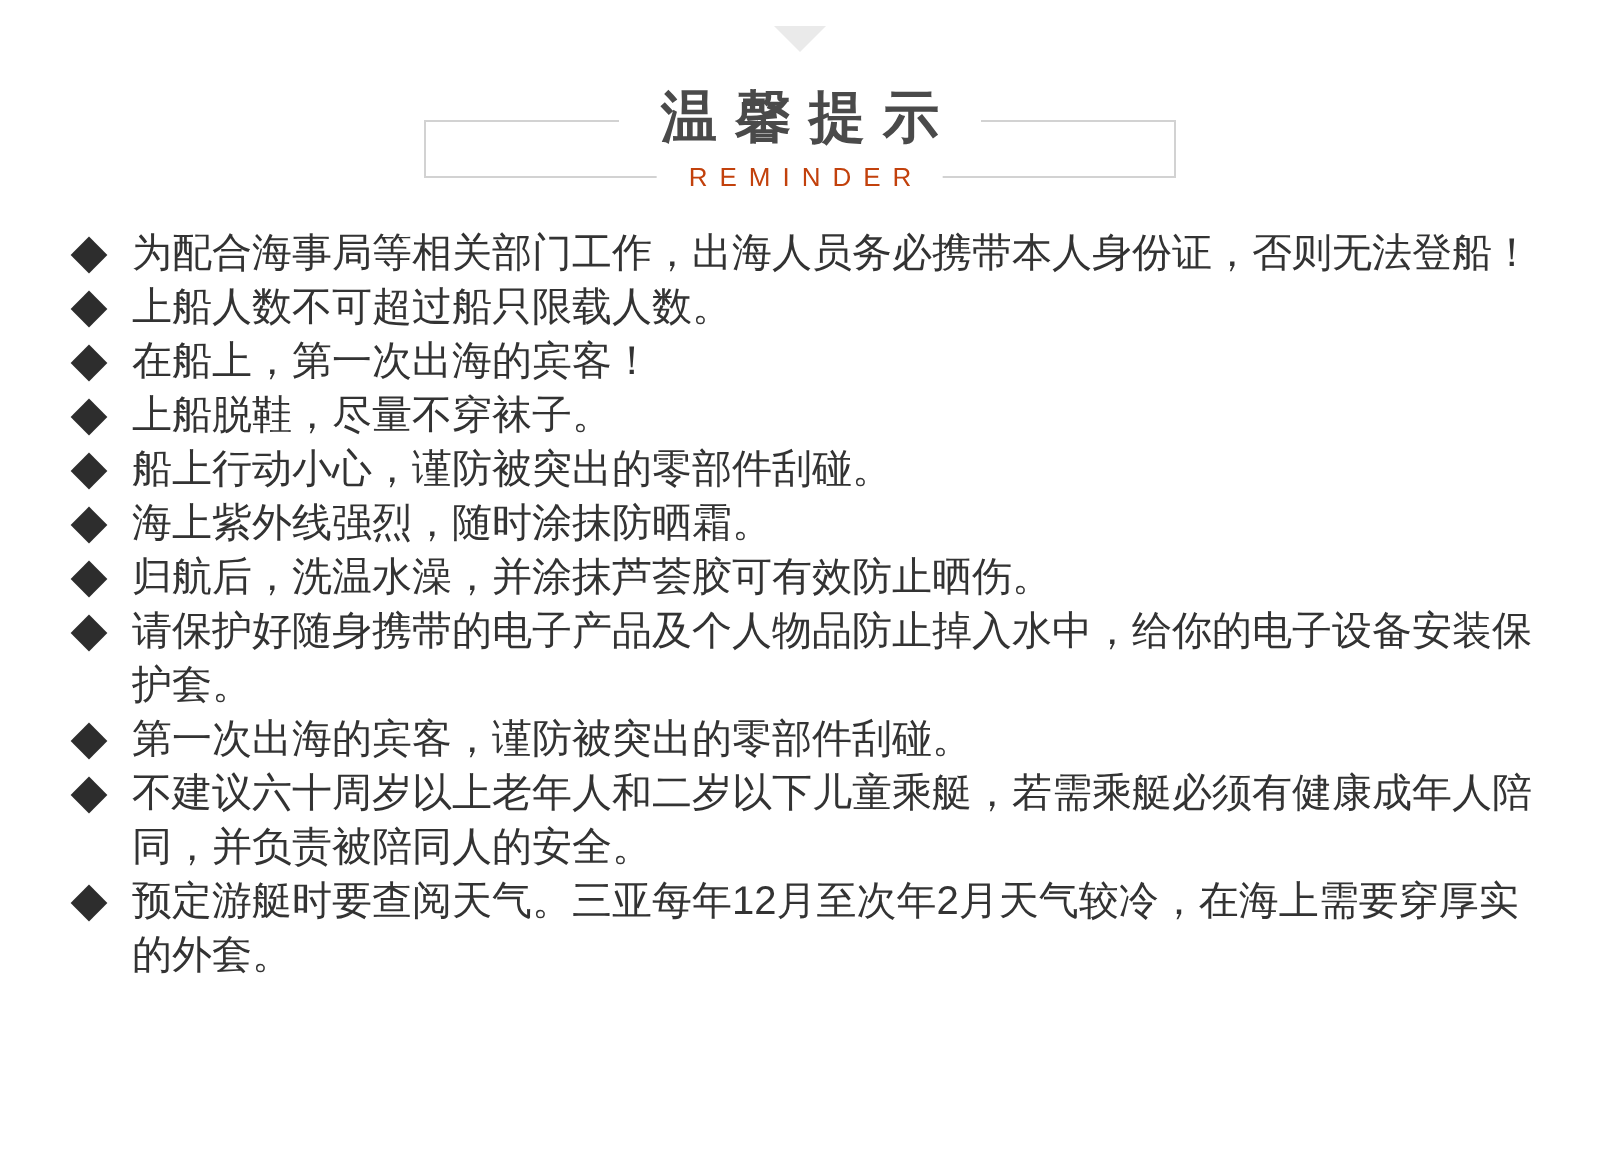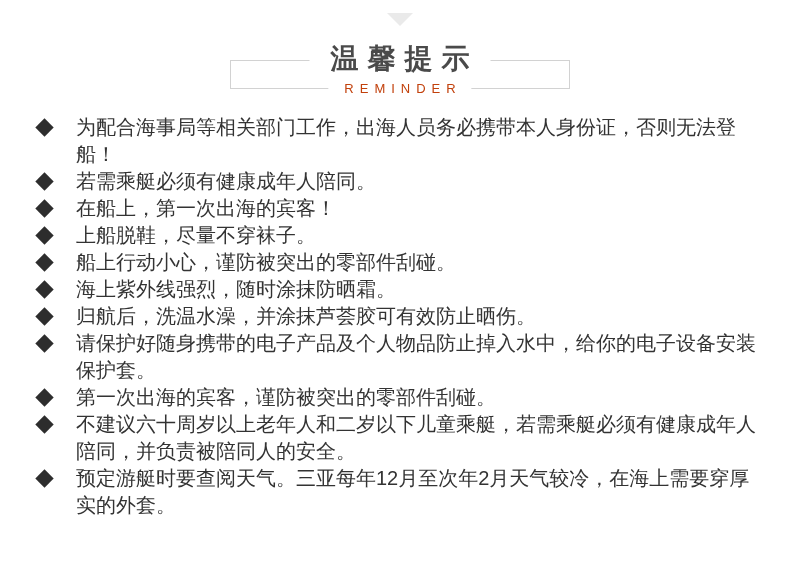--- a/index.html
+++ b/index.html
@@ -12,21 +12,21 @@
 
   
   .triangle {
     width: 0; height: 0;
     border-left: 13px solid transparent;
     border-right: 13px solid transparent;
     border-top: 13px solid #eaeaea;
     margin: 13px auto 0;
   }
   .title-box {
-    width: 340px;
+    width: 376px;
     height: 29px;
     border: 1px solid #d2d2d2;
     margin: 34px auto 0;
     position: relative;
   }
   .title {
     position: absolute;
     top: -2px; left: 50%;
     transform: translate(-50%, -50%);
     background: #ffffff;
@@ -66,41 +66,41 @@
     color: #333333;
   }
   .bullet {
     flex: none;
     width: 13px;
     height: 13px;
     background: #2d2d2d;
     transform: rotate(45deg);
     margin: 7px 15px 0 2px;
   }
-  .tip-text { flex: 1; margin-left: 10px; }
+  .tip-text { flex: 1; }
 </style>
 </head>
 <body>
 
 <header>
   <div class="triangle"></div>
   <div class="title-box">
     <h1 class="title">温馨提示</h1>
     <div class="subtitle">REMINDER</div>
   </div>
 </header>
 
 <ul class="tips">
     <li class="tip">
       <span class="bullet"></span>
       <span class="tip-text">为配合海事局等相关部门工作，出海人员务必携带本人身份证，否则无法登船！</span>
     </li>
     <li class="tip">
       <span class="bullet"></span>
-      <span class="tip-text">若需乘艇必须有健康成年人陪同。</span>
+      <span class="tip-text">上船人数不可超过船只限载人数。</span>
     </li>
     <li class="tip">
       <span class="bullet"></span>
       <span class="tip-text">在船上，第一次出海的宾客！</span>
     </li>
     <li class="tip">
       <span class="bullet"></span>
       <span class="tip-text">上船脱鞋，尽量不穿袜子。</span>
     </li>
     <li class="tip">

